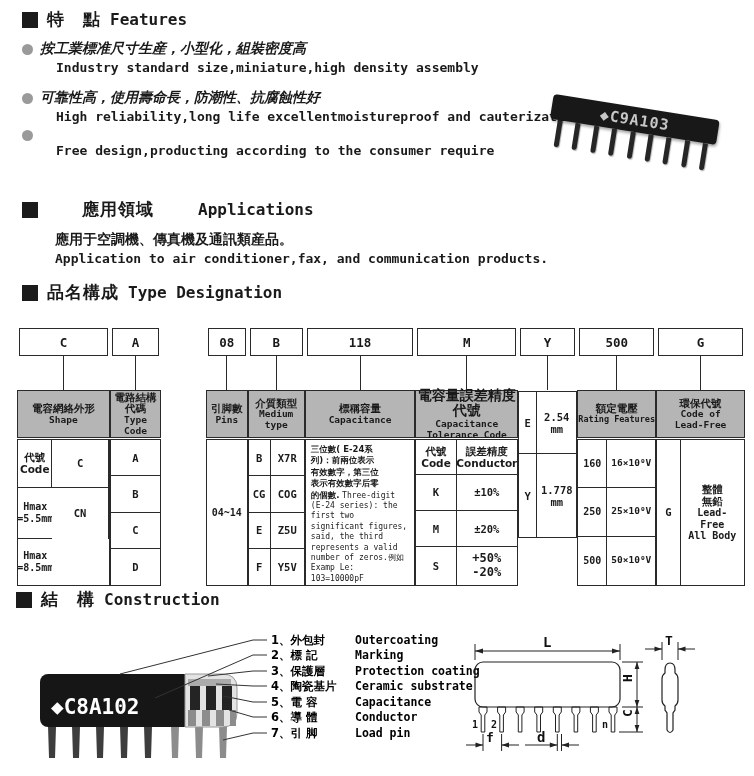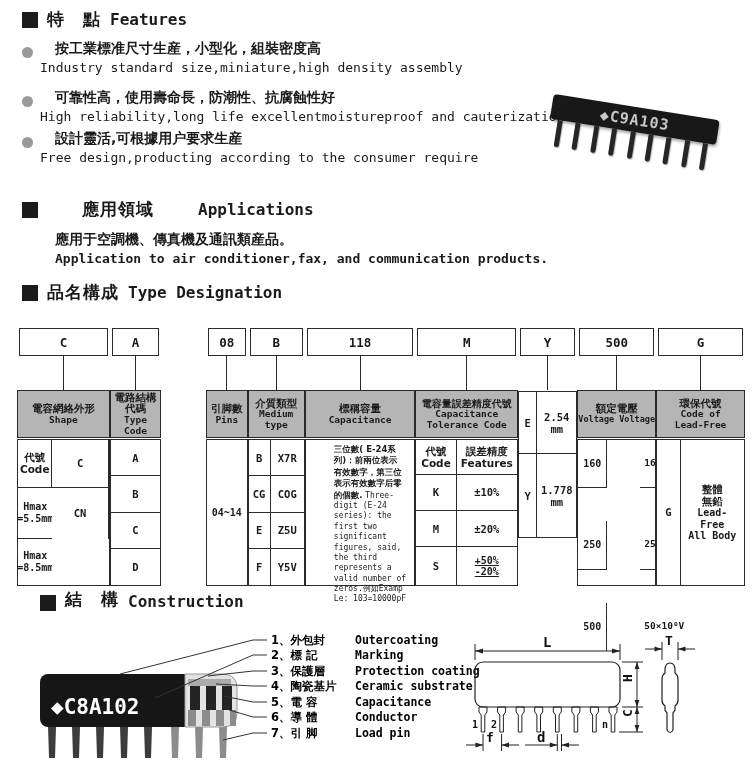--- a/index.html
+++ b/index.html
@@ -8,23 +8,23 @@
   .pre{white-space:pre-line;}
 
   
   .sec-h{position:absolute;display:flex;align-items:center;gap:9px;}
   .sec-sq{width:16px;height:16px;background:#1b1b1b;flex:0 0 auto;}
   .sec-zh{font-size:17px;font-weight:bold;letter-spacing:1px;}
   .sec-en{font-size:16px;font-weight:bold;font-family:"DejaVu Sans Mono",monospace;}
 
   
   .feat{position:absolute;left:22px;width:600px;}
-  .feat-zh{display:flex;align-items:flex-end;gap:22px;font-size:14px;font-weight:bold;}
+  .feat-zh{display:flex;align-items:center;gap:7px;font-size:14px;font-weight:bold;font-style:italic;}
   .dot{width:11px;height:11px;border-radius:50%;background:#9a9a9a;flex:0 0 auto;}
-  .feat-en{margin-left:18px;font-size:13px;font-weight:400;font-family:"DejaVu Sans Mono",monospace;margin-top:2px;}
+  .feat-en{margin-left:34px;font-size:13px;font-weight:700;font-family:"DejaVu Sans Mono",monospace;margin-top:2px;}
 
   
   #photo{position:absolute;left:552px;top:97px;width:185px;height:88px;}
   #photo .tilt{transform:rotate(9deg);transform-origin:20px 10px;}
   #photo .body{width:168px;height:25px;background:#181818;border-radius:4px;
       display:flex;align-items:center;justify-content:center;box-shadow:1px 2px 3px rgba(0,0,0,.35);}
   #photo .body span{color:#c7c7c7;font-weight:bold;font-size:15px;letter-spacing:1px;
       font-family:"DejaVu Sans Mono",monospace;}
   #photo .pins{display:flex;justify-content:space-between;width:152px;margin-left:8px;}
   #photo .pin{width:5px;height:27px;background:#262626;border-radius:0 0 3px 3px;box-shadow:1px 1px 1px rgba(0,0,0,.3);}
@@ -43,21 +43,21 @@
       display:flex;flex-direction:column;align-items:center;justify-content:center;text-align:center;line-height:1.12;}
   .thead .zh{font-size:10.5px;font-weight:bold;}
   .thead .en{font-size:9.5px;font-weight:600;font-family:"DejaVu Sans Mono",monospace;}
   .tbody{width:100%;box-sizing:border-box;border:1px solid #2a2a2a;height:147px;margin-top:1px;background:#fff;}
   .grid{display:grid;width:100%;height:100%;}
   .cell{border-right:1px solid #2a2a2a;border-bottom:1px solid #2a2a2a;display:flex;flex-direction:column;
       align-items:center;justify-content:center;text-align:center;line-height:1.15;overflow:hidden;}
   .cell.last-c{border-right:none;} .cell.last-r{border-bottom:none;}
   .czh{font-size:10.5px;font-weight:bold;}
   .cmo{font-size:10.5px;font-weight:bold;font-family:"DejaVu Sans Mono",monospace;}
-  .capcell{padding:4px 3px 2px 5px;font-size:8px;line-height:1.3;text-align:left;height:100%;box-sizing:border-box;margin-left:23px;}
+  .capcell{padding:4px 3px 2px 5px;font-size:8px;line-height:1.3;text-align:left;height:100%;box-sizing:border-box;}
   .capcell .zh{font-weight:bold;font-size:8.5px;}
   .capcell .en{font-family:"DejaVu Sans Mono",monospace;font-weight:500;}
 
   
   #consvg{position:absolute;left:25px;top:618px;}
   .svg-zh{font-family:"DejaVu Sans",sans-serif;font-weight:bold;}
   .svg-mo{font-family:"DejaVu Sans Mono",monospace;font-weight:bold;}
   line,path.ol{vector-effect:non-scaling-stroke;}
 </style>
 </head>
@@ -81,21 +81,20 @@
   <div class="feat" style="top:89px;">
     <div class="feat-zh">
         <span class="dot"></span>
       <span>可靠性高，使用壽命長，防潮性、抗腐蝕性好</span>
       </div>
     <div class="feat-en">High reliability,long life excellentmoistureproof and cauterization</div>
   </div>
   <div class="feat" style="top:130px;">
     <div class="feat-zh">
         <span class="dot"></span>
-      <span>設計靈活,可根據用户要求生産</span>
       </div>
     <div class="feat-en">Free design,producting according to the consumer require</div>
   </div>
 
   <div id="photo">
     <div class="tilt">
       <div class="body">
         <span>◆C9A103</span>
       </div>
       <div class="pins">
@@ -219,36 +218,36 @@
 的個數.</span>
           <span class="en">Three-digit (E-24 series): the first two significant figures, said, the third represents a valid number of zeros.例如Examp Le: 103=10000pF</span>
         </div>
       </div>
     </div>
 
     <div class="tcol" style="width:104px;">
       <div class="codebox">M</div>
       <div class="connector"></div>
       <div class="thead">
-        <span class="zh" style="font-size:10px;">電容量誤差精度代號</span>
+        <span class="zh" style="font-size:14px;">電容量誤差精度代號</span>
         <span class="en pre">Capacitance
 Tolerance Code</span>
       </div>
       <div class="tbody">
         <div class="grid" style="grid-template-columns:40% 60%;grid-template-rows:24% 25% 25% 26%;">
           <div class="cell czh pre">代號
 Code</div>
           <div class="cell czh pre last-c">誤差精度
-Features</div>
+Conductor</div>
           <div class="cell cmo">K</div>
           <div class="cell cmo last-c">±10%</div>
           <div class="cell cmo">M</div>
           <div class="cell cmo last-c">±20%</div>
           <div class="cell cmo last-r">S</div>
-          <div class="cell cmo pre last-c last-r" style="font-size:10px;text-decoration:underline;">+50%
+          <div class="cell cmo pre last-c last-r" style="font-size:12px;">+50%
 -20%</div>
         </div>
       </div>
     </div>
 
     <div class="tcol" style="width:60px;">
       <div class="codebox">Y</div>
       <div class="connector"></div>
       <div class="tbody">
         <div class="grid" style="grid-template-columns:32% 68%;grid-template-rows:43% 57%;">
@@ -260,24 +259,24 @@
 mm</div>
         </div>
       </div>
     </div>
 
     <div class="tcol" style="width:80px;">
       <div class="codebox">500</div>
       <div class="connector"></div>
       <div class="thead">
         <span class="zh">額定電壓</span>
-        <span class="en" style="font-size:8.5px;">Voltage Voltage</span>
-      </div>
-      <div class="tbody">
-        <div class="grid" style="grid-template-columns:38% 62%;grid-template-rows:33.3% 33.3% 33.4%;gap:33px;">
+        <span class="en" style="font-size:8.5px;">Rating Features</span>
+      </div>
+      <div class="tbody">
+        <div class="grid" style="grid-template-columns:38% 62%;grid-template-rows:33.3% 33.3% 33.4%;">
           <div class="cell cmo" style="font-size:10px;">160</div>
           <div class="cell cmo last-c" style="font-size:9.5px;text-align:center;">16×10⁰V</div>
           <div class="cell cmo" style="font-size:10px;">250</div>
           <div class="cell cmo last-c" style="font-size:9.5px;">25×10⁰V</div>
           <div class="cell cmo last-r" style="font-size:10px;">500</div>
           <div class="cell cmo last-c last-r" style="font-size:9.5px;">50×10⁰V</div>
         </div>
       </div>
     </div>
 
@@ -298,21 +297,21 @@
             <span class="cmo pre" style="font-weight:600;font-size:10px;">Lead-
 Free
 All Body</span>
           </div>
         </div>
       </div>
     </div>
 
   </div>
 
-  <div class="sec-h" style="left:40px;top:588px;align-items:flex-end;">
+  <div class="sec-h" style="left:16px;top:588px;">
     <span class="sec-sq"></span>
     <span class="sec-zh">結　構</span>
     <span class="sec-en">Construction</span>
   </div>
 
   <svg id="consvg" width="729" height="158" viewBox="0 0 729 158">
 
     <g>
 
       <g>

